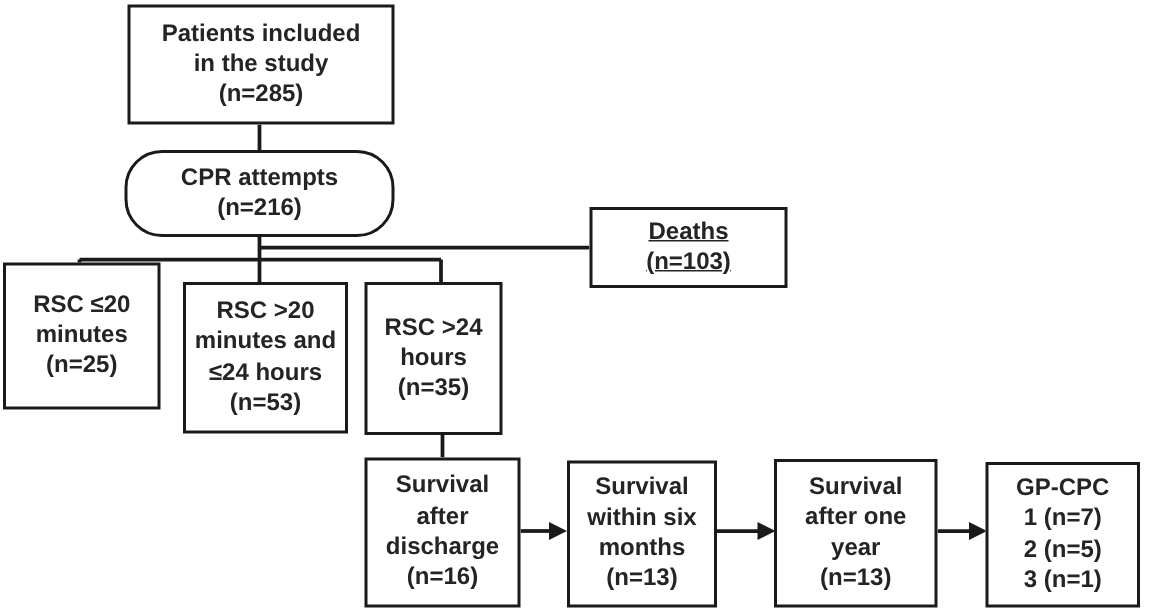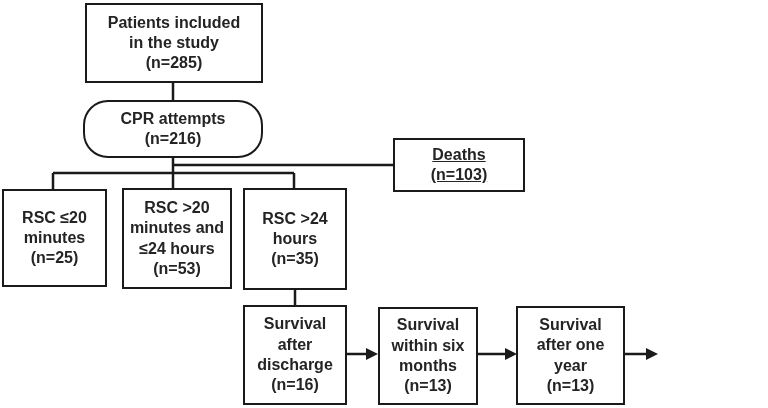--- a/index.html
+++ b/index.html
@@ -31,23 +31,23 @@
     font-size: 16px;
     font-weight: bold;
     line-height: 1.27;
     white-space: pre-line;
     padding: 2px 2px;
   }
   
   #b-patients  { left: 85px;  top: 3px;   width: 178px; height: 80px;  }
   #b-cpr       { left: 83px;  top: 100px; width: 180px; height: 58px; border-radius: 25px;  }
   #b-deaths    { left: 393px; top: 138px; width: 132px; height: 54px; text-decoration: underline;  }
-  #b-rsc20     { left: 2px;   top: 189px; width: 105px; height: 98px;  }
+  #b-rsc20     { left: 2px;   top: 175px; width: 105px; height: 98px;  }
   #b-rsc2024   { left: 122px; top: 188px; width: 110px; height: 101px; }
-  #b-rsc24     { left: 243px; top: 188px; width: 104px; height: 102px; }
+  #b-rsc24     { left: 243px; top: 188px; width: 92px; height: 102px; }
   #b-sdis      { left: 243px; top: 305px; width: 104px; height: 100px; }
   #b-ssix      { left: 378px; top: 307px; width: 100px; height: 98px;  }
   #b-syear     { left: 516px; top: 306px; width: 109px; height: 99px;  }
   #b-gpcpc     { left: 657px; top: 308px; width: 103px; height: 97px;  }
 </style>
 </head>
 <body>
 
 <div class="canvas">
 
@@ -120,14 +120,20 @@
 (n=13)</span>
   </div>
 
   <div class="box" id="b-syear">
     <span>Survival
 after one
 year
 (n=13)</span>
   </div>
 
+  <div class="box" id="b-gpcpc">
+    <span>GP-CPC
+1 (n=7)
+2 (n=5)
+3 (n=1)</span>
+  </div>
 
 </div>
 
 </body></html>

